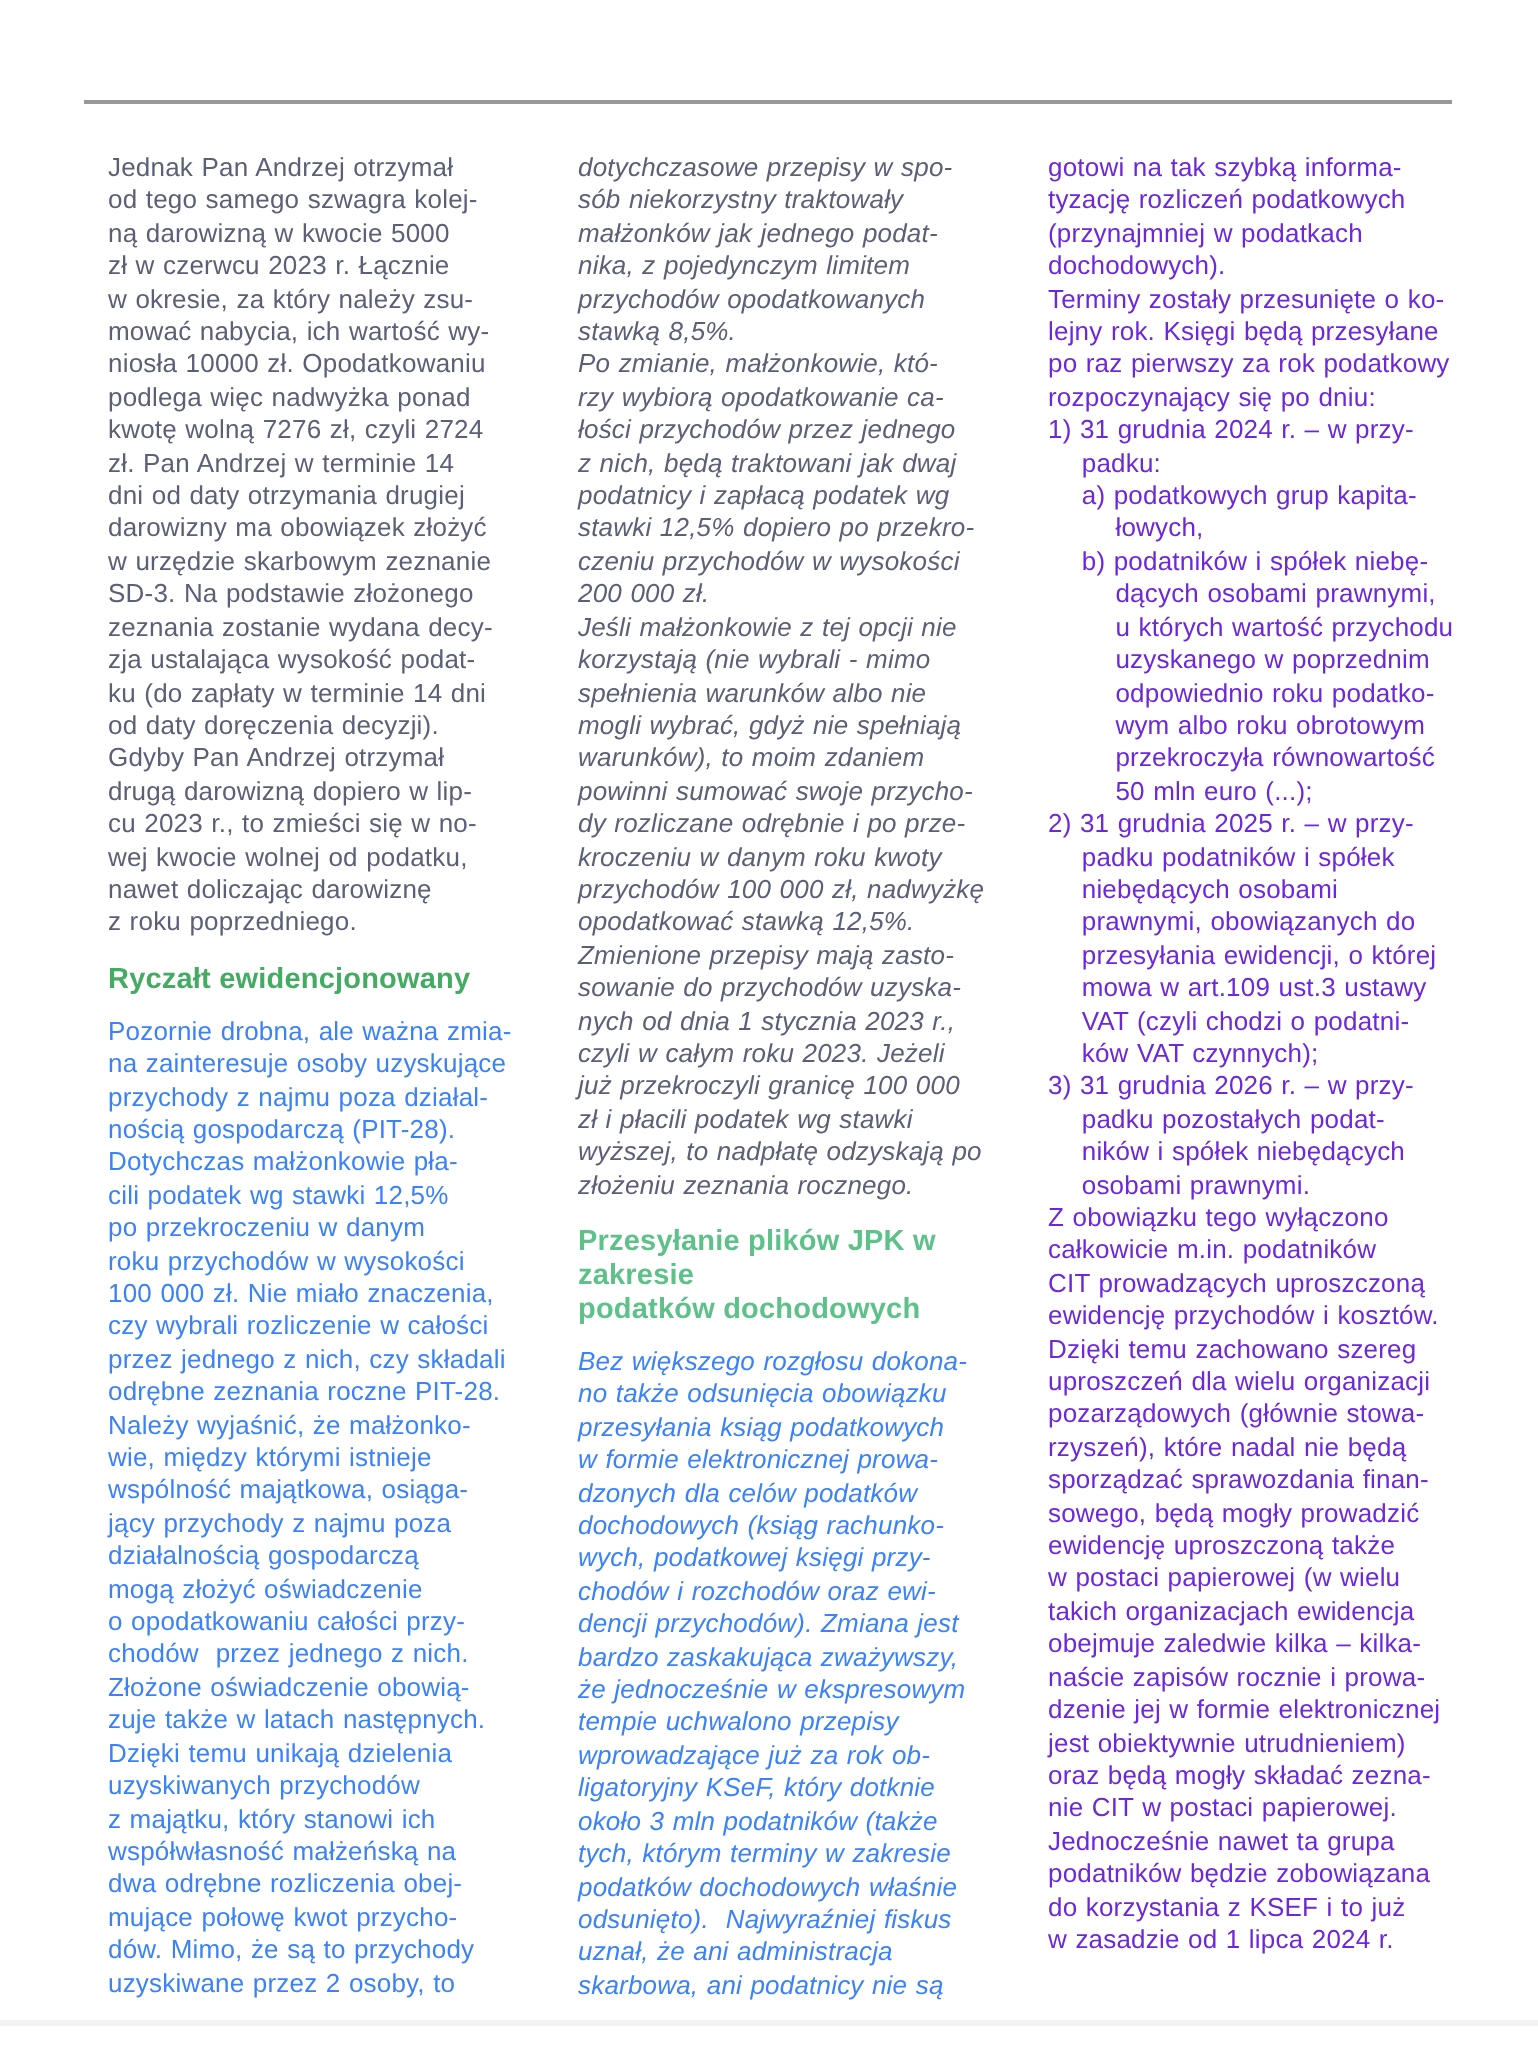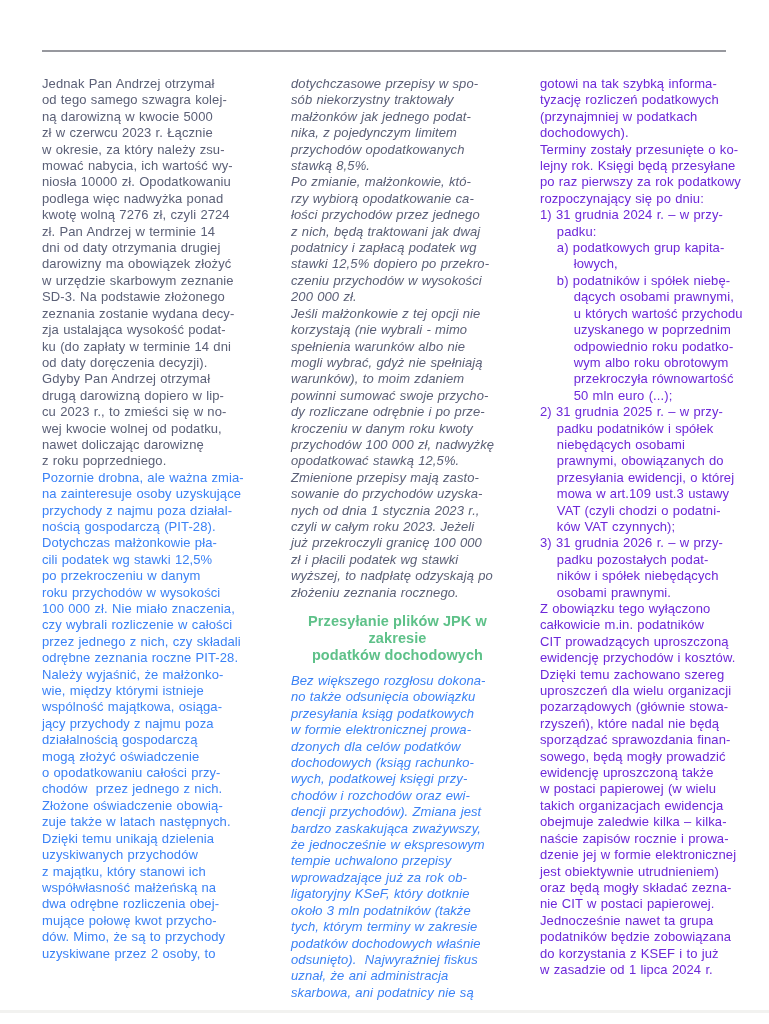--- a/index.html
+++ b/index.html
@@ -14,24 +14,24 @@
     width: 769px; height: 1024px;
     background: #ffffff;
   }
   .top-rule {
     position: absolute;
     left: 42px; top: 50px;
     width: 684px; height: 2px;
   }
   .columns {
     position: absolute;
-    left: 42px; top: 76px;
+    left: 54px; top: 76px;
     width: 684px;
     display: flex;
-    gap: 36px;
+    gap: 22px;
   }
   .col { flex: 0 0 213px; width: 213px; }
   .body {
     margin: 0;
     font-size: 13px;
     line-height: 16.4px;
     letter-spacing: 0.1px;
     white-space: pre-wrap;
     word-spacing: 0.5px;
   }
@@ -76,20 +76,21 @@
 zeznania zostanie wydana decy-
 zja ustalająca wysokość podat-
 ku (do zapłaty w terminie 14 dni
 od daty doręczenia decyzji).
 Gdyby Pan Andrzej otrzymał
 drugą darowizną dopiero w lip-
 cu 2023 r., to zmieści się w no-
 wej kwocie wolnej od podatku,
 nawet doliczając darowiznę
 z roku poprzedniego.</p>
+      <h2 class="heading" style="color: rgb(68, 171, 99);">Ryczałt ewidencjonowany</h2>
       <p class="body" style="color: #3b82f6;">Pozornie drobna, ale ważna zmia-
 na zainteresuje osoby uzyskujące
 przychody z najmu poza działal-
 nością gospodarczą (PIT-28).
 Dotychczas małżonkowie pła-
 cili podatek wg stawki 12,5%
 po przekroczeniu w danym
 roku przychodów w wysokości
 100 000 zł. Nie miało znaczenia,
 czy wybrali rozliczenie w całości
@@ -141,21 +142,21 @@
 przychodów 100 000 zł, nadwyżkę
 opodatkować stawką 12,5%.
 Zmienione przepisy mają zasto-
 sowanie do przychodów uzyska-
 nych od dnia 1 stycznia 2023 r.,
 czyli w całym roku 2023. Jeżeli
 już przekroczyli granicę 100 000
 zł i płacili podatek wg stawki
 wyższej, to nadpłatę odzyskają po
 złożeniu zeznania rocznego.</p>
-      <h2 class="heading" style="color: rgb(94, 193, 137); text-align: center;">Przesyłanie plików JPK w zakresie
+      <h2 class="heading" style="color: rgb(94, 193, 137);">Przesyłanie plików JPK w zakresie
 podatków dochodowych</h2>
       <p class="body" style="color: #3b82f6; font-style: italic;">Bez większego rozgłosu dokona-
 no także odsunięcia obowiązku
 przesyłania ksiąg podatkowych
 w formie elektronicznej prowa-
 dzonych dla celów podatków
 dochodowych (ksiąg rachunko-
 wych, podatkowej księgi przy-
 chodów i rozchodów oraz ewi-
 dencji przychodów). Zmiana jest

